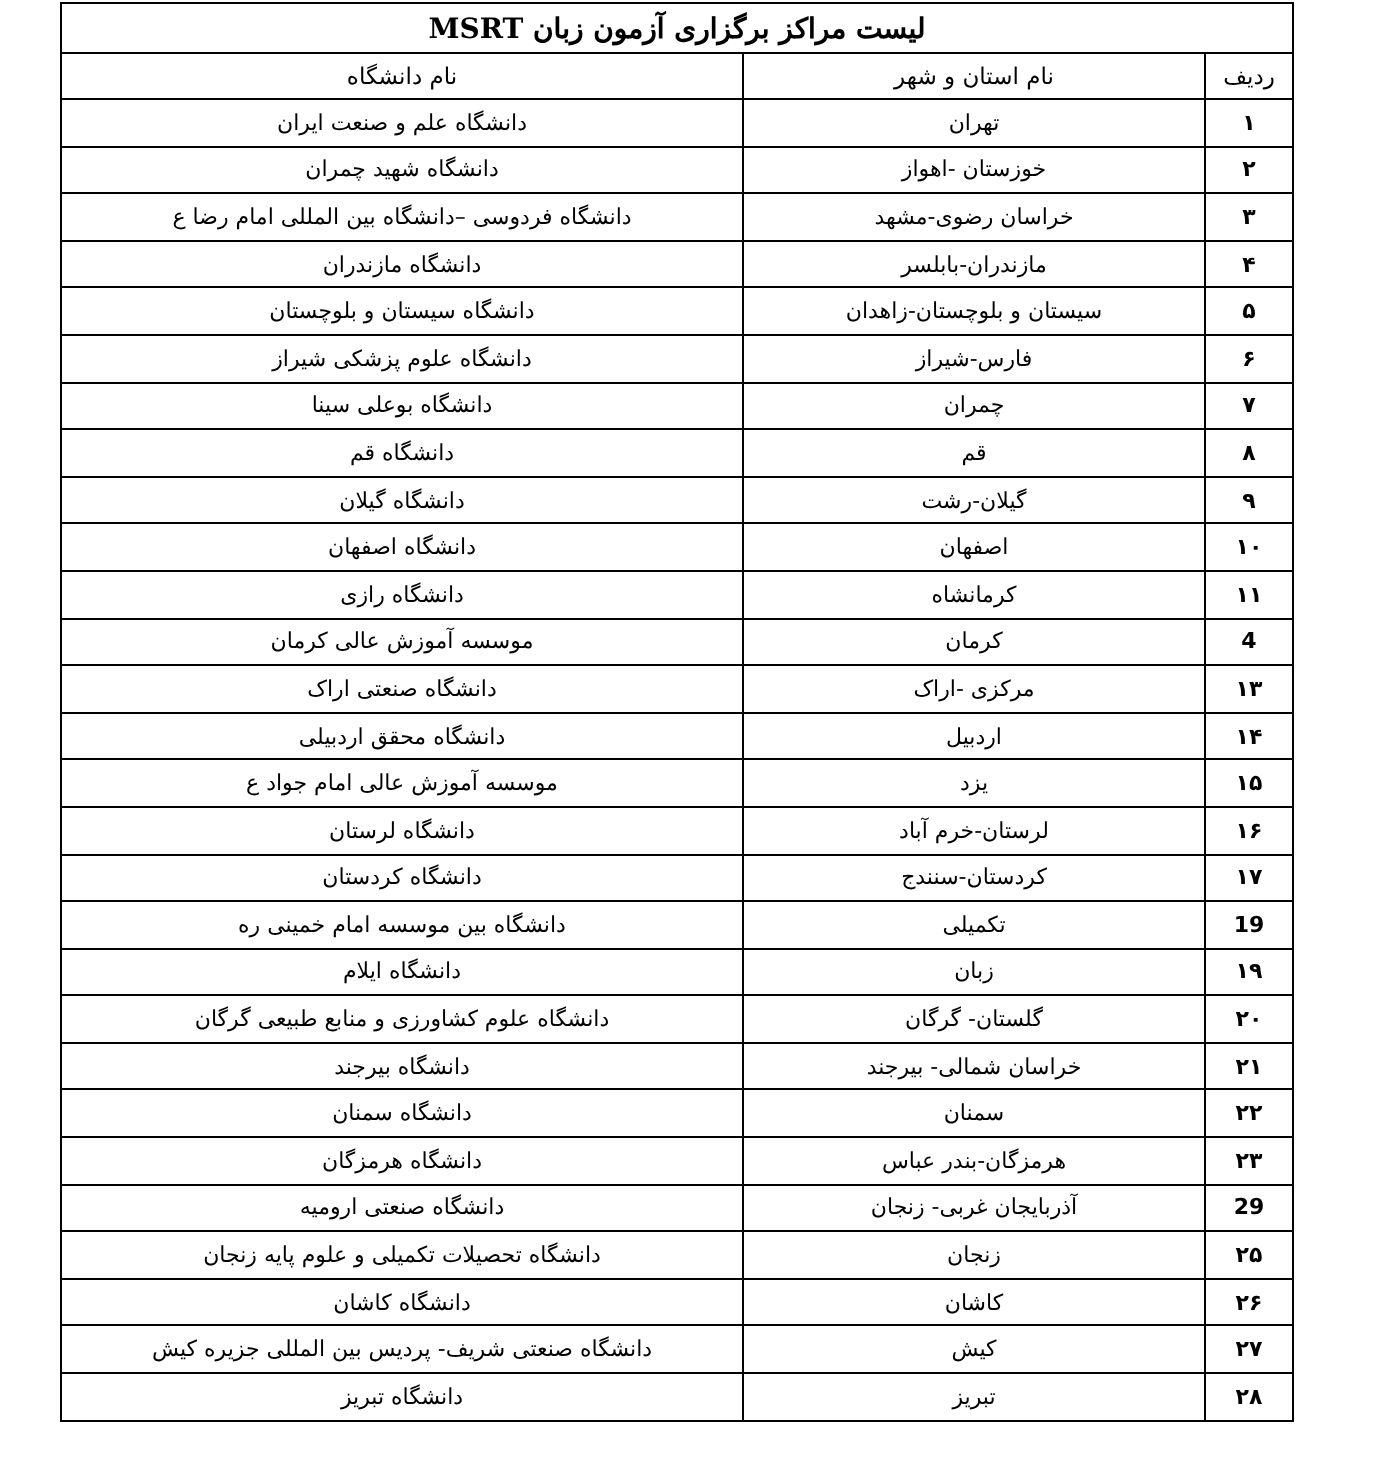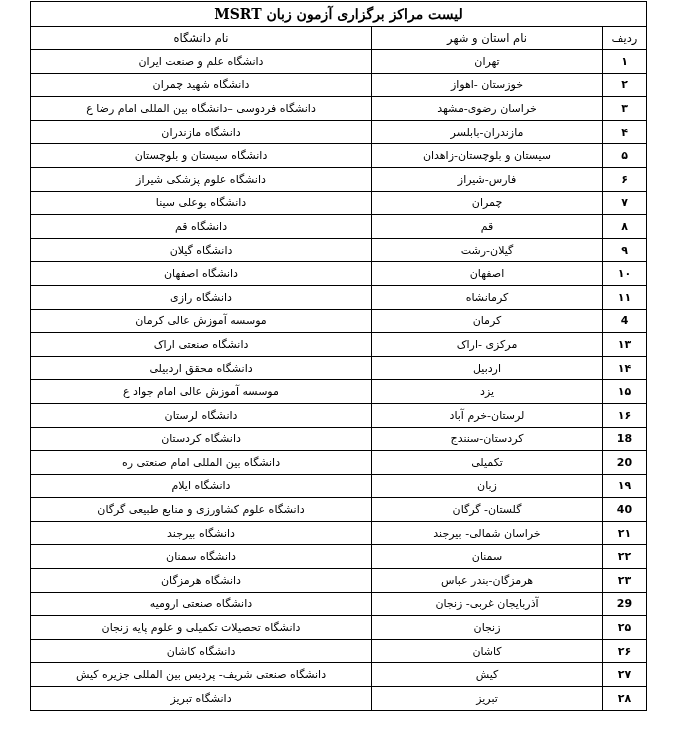--- a/index.html
+++ b/index.html
@@ -150,36 +150,36 @@
         <td class="num-cell">۱۵</td>
         <td>یزد</td>
         <td>موسسه آموزش عالی  امام جواد ع</td>
       </tr>
       <tr class="data-row">
         <td class="num-cell">۱۶</td>
         <td>لرستان-خرم آباد</td>
         <td>دانشگاه لرستان</td>
       </tr>
       <tr class="data-row">
-        <td class="num-cell">18</td>
+        <td class="num-cell">۱۷</td>
         <td>کردستان-سنندج</td>
         <td>دانشگاه کردستان</td>
       </tr>
       <tr class="data-row">
-        <td class="num-cell">20</td>
+        <td class="num-cell">19</td>
         <td>تکمیلی</td>
-        <td>دانشگاه بین المللی امام صنعتی ره</td>
+        <td>دانشگاه بین موسسه امام خمینی ره</td>
       </tr>
       <tr class="data-row">
         <td class="num-cell">۱۹</td>
         <td>زبان</td>
         <td>دانشگاه ایلام</td>
       </tr>
       <tr class="data-row">
-        <td class="num-cell">40</td>
+        <td class="num-cell">۲۰</td>
         <td>گلستان- گرگان</td>
         <td>دانشگاه علوم کشاورزی و منابع طبیعی گرگان</td>
       </tr>
       <tr class="data-row">
         <td class="num-cell">۲۱</td>
         <td>خراسان شمالی- بیرجند</td>
         <td>دانشگاه بیرجند</td>
       </tr>
       <tr class="data-row">
         <td class="num-cell">۲۲</td>

